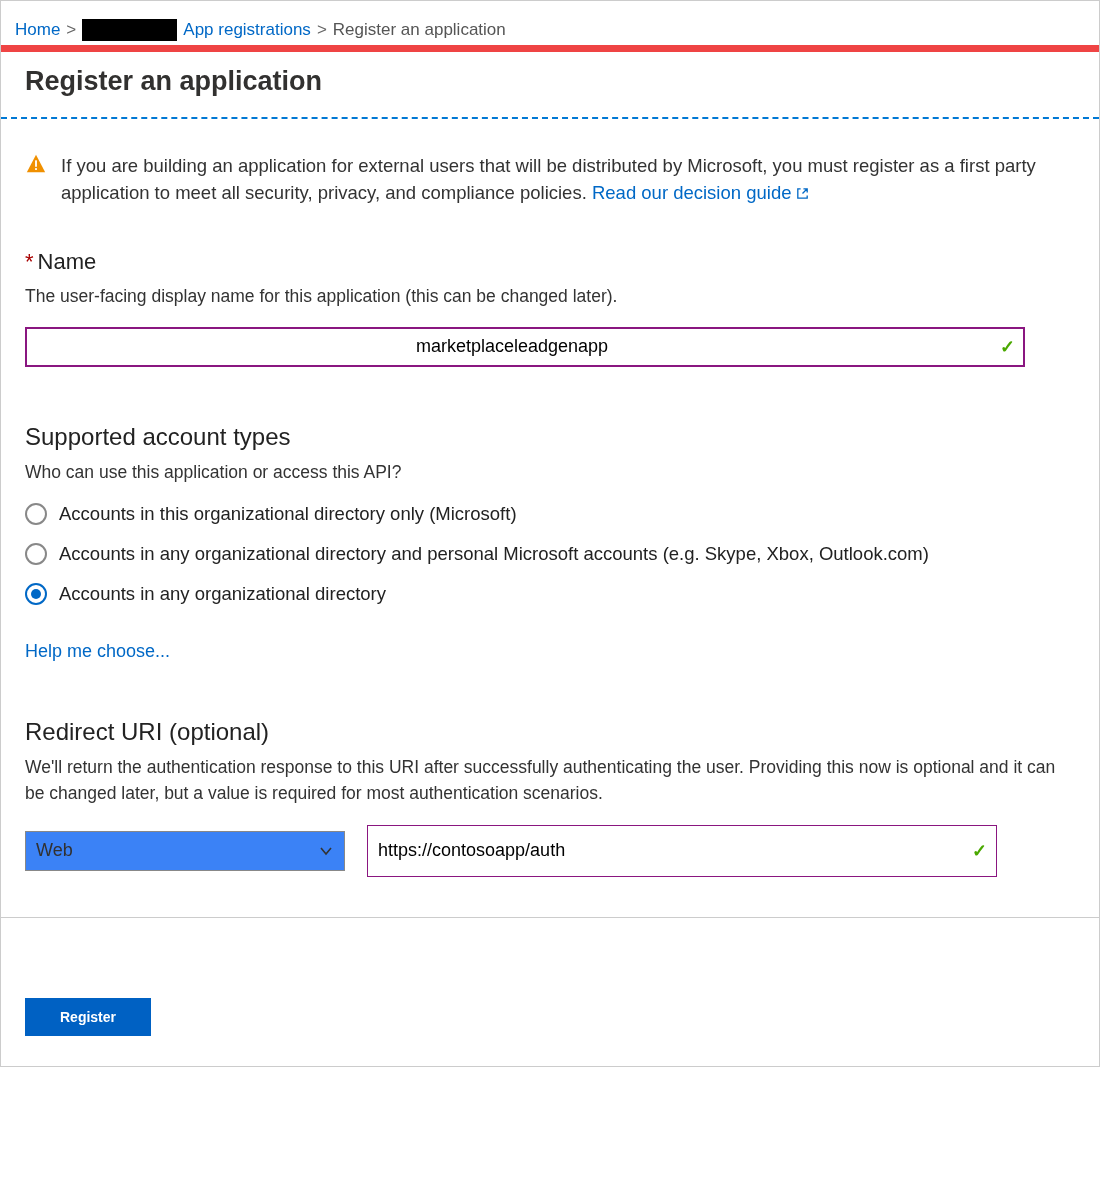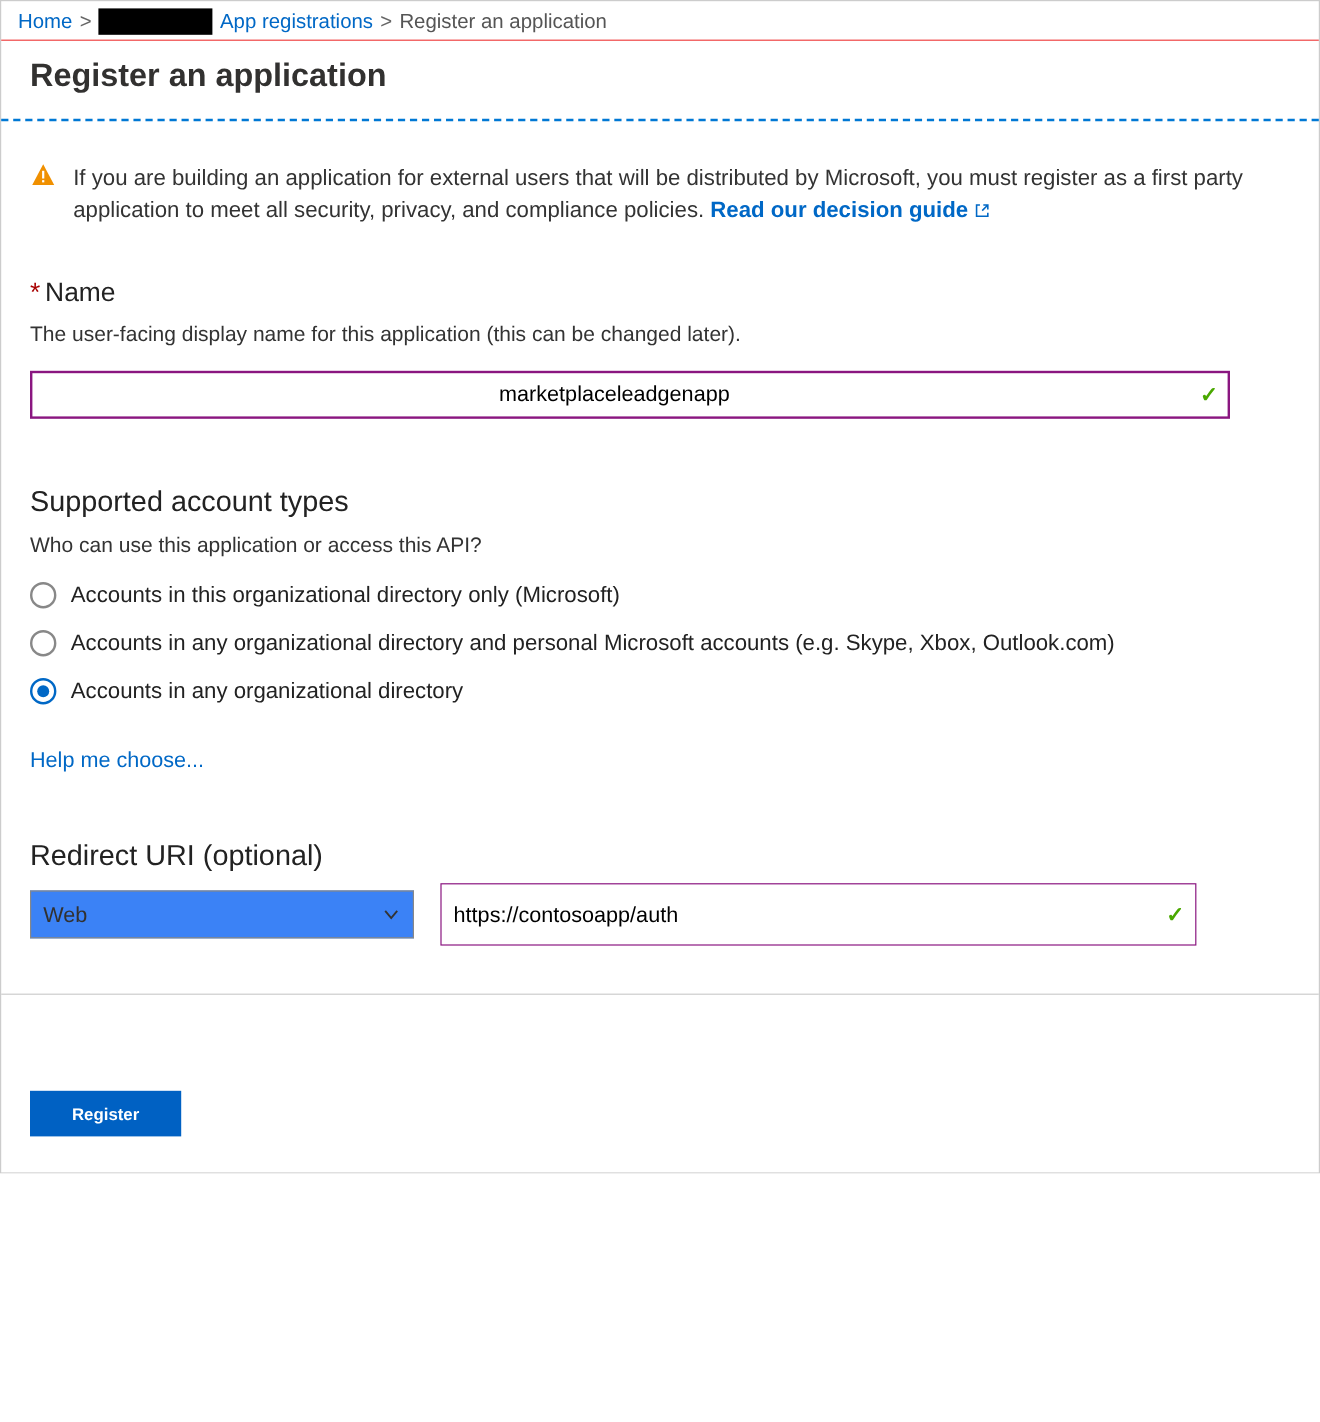--- a/index.html
+++ b/index.html
@@ -13,36 +13,37 @@
   }
   .frame {
     border: 1px solid #ccc;
   }
   .breadcrumb {
     display: flex;
     align-items: center;
     gap: 6px;
     padding: 6px 14px 4px 14px;
     font-size: 17px;
-    border-bottom: 1px solid #ef4444;
+    border-bottom: 7px solid #ef4444;
+    margin-top: 12px;
   }
   .breadcrumb a { color: #0068c6; text-decoration: none; cursor: pointer; }
   .breadcrumb .sep { color: #666; }
   .breadcrumb .current { color: #555; }
   .redacted { display:inline-block; width:95px; height:22px; background:#000; }
   .header {
     padding: 14px 24px 20px 24px;
     border-bottom: 2px dashed #0078d4;
   }
   h1 { margin:0; font-size: 27px; font-weight: 700; }
   .content { padding: 34px 24px 40px 24px; }
   .notice { display:flex; gap:14px; align-items:flex-start; margin-bottom: 40px; }
   .warn-icon svg { display:block; }
   .notice-text { font-size: 18.5px; line-height: 1.45; color:#333; }
-  .notice-text a { color:#0068c6; text-decoration:none;font-weight:bold; }
+  .notice-text a { color:#0068c6; text-decoration:none; }
   .ext-icon { display:inline-block; vertical-align: -2px; margin-left:4px; }
   .required-star { color:#a80000; margin-right:4px; font-weight:400; }
   .section-label { font-size: 22px; font-weight: 400; margin: 0 0 8px 0; color:#222; }
   .section-label.big { font-size: 24px; margin-top: 56px; }
   .section-desc { font-size: 17.5px; color:#333; margin: 0 0 18px 0; line-height:1.5; }
   .input-wrap { position: relative; width: 1000px; max-width:100%; }
   .text-input {
     width: 100%;
     padding: 6px 36px 6px 10px;
     font-size: 18px;
@@ -150,20 +151,21 @@
           <span class="radio-outer">
             <span class="radio-inner"></span>
           </span>
           <span class="radio-label">Accounts in any organizational directory</span>
         </div>
       </div>
 
     <a class="help-link">Help me choose...</a>
 
     <p class="section-label big">Redirect URI (optional)</p>
+    <p class="section-desc">We'll return the authentication response to this URI after successfully authenticating the user. Providing this now is optional and it can be changed later, but a value is required for most authentication scenarios.</p>
 
     <div class="uri-row">
       <div class="select-box">
         <span>Web</span>
         <span class="chevron">
           <svg width="16" height="16" viewBox="0 0 16 16">
               <path fill="none" stroke="#333" stroke-width="1.6" d="M3 5l5 6 5-6"></path>
             </svg>
         </span>
       </div>

